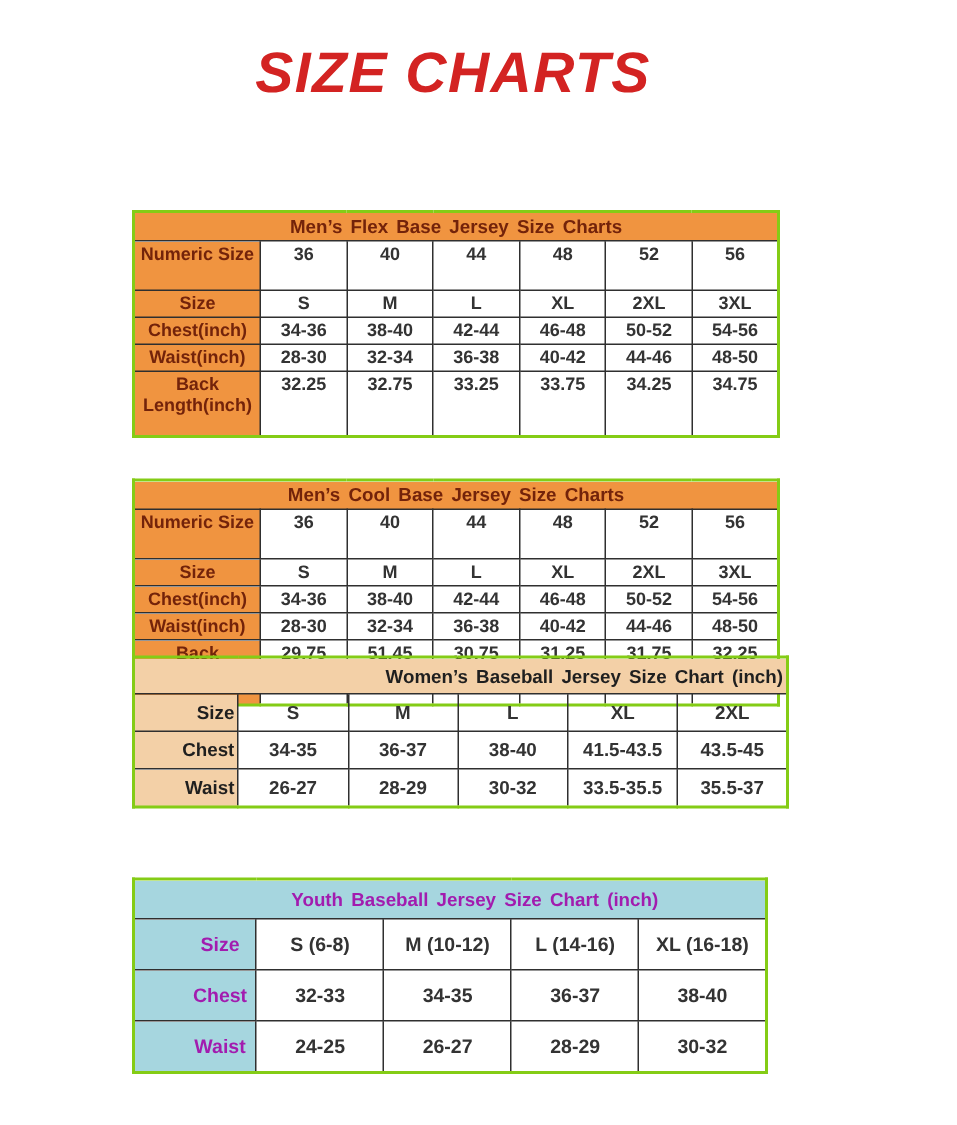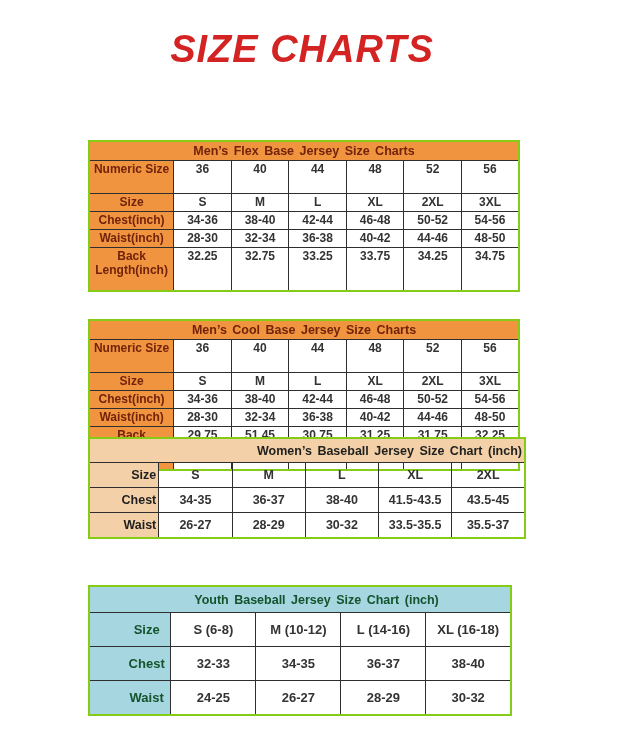--- a/index.html
+++ b/index.html
@@ -73,21 +73,21 @@
 
   
   .theme-peach th.band,
   .theme-peach td.label { background: #f3d0a7; color: #1f1f1f; text-align: right; }
   .theme-peach th.band { height: 19px; }
   .theme-peach td { font-size: 12.5px; height: 22px; vertical-align: middle; }
   .theme-peach col.label-col { width: 16%; }
 
   
   .theme-blue th.band,
-  .theme-blue td.label { background: #a6d6df; color: #14532d; padding-left: 35px; }
+  .theme-blue td.label { background: #a6d6df; color: #a21caf; padding-left: 35px; }
   .theme-blue th.band { height: 21px; }
   .theme-blue td { font-size: 13px; height: 31px; vertical-align: middle; }
   .theme-blue col.label-col { width: 19.4%; }
 </style>
 </head>
 <body>
 
 <div class="canvas">
   <h1 class="page-title">SIZE CHARTS</h1>
   <div id="tables-container">

